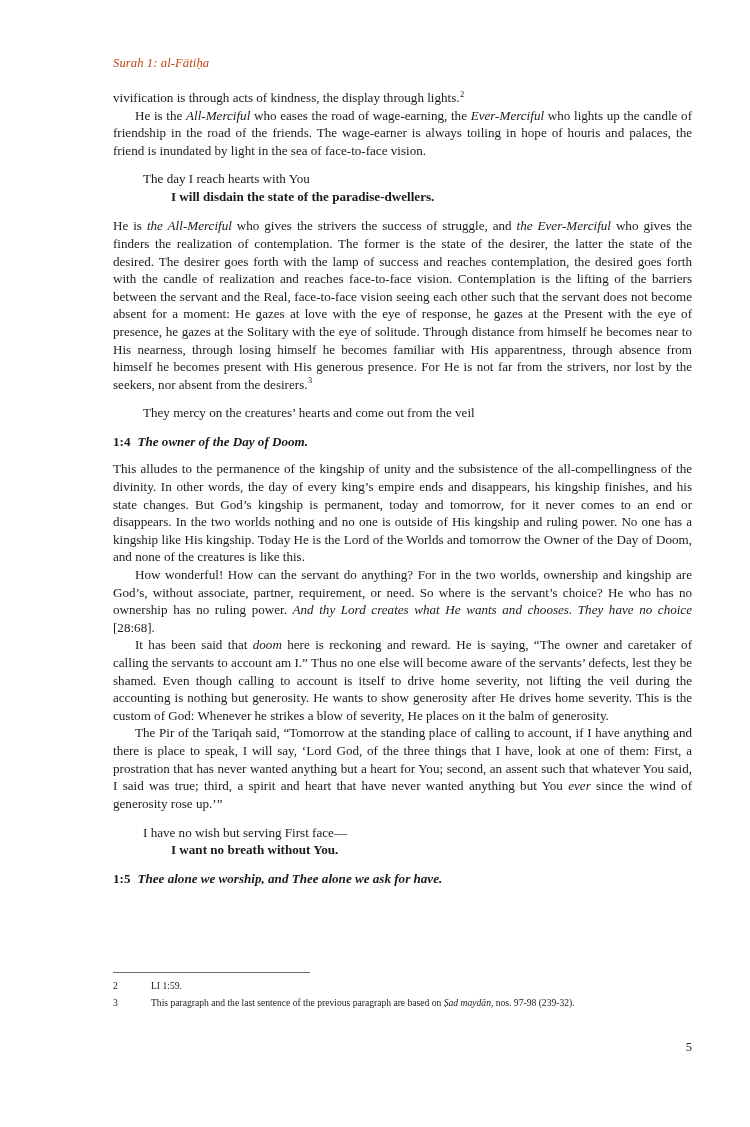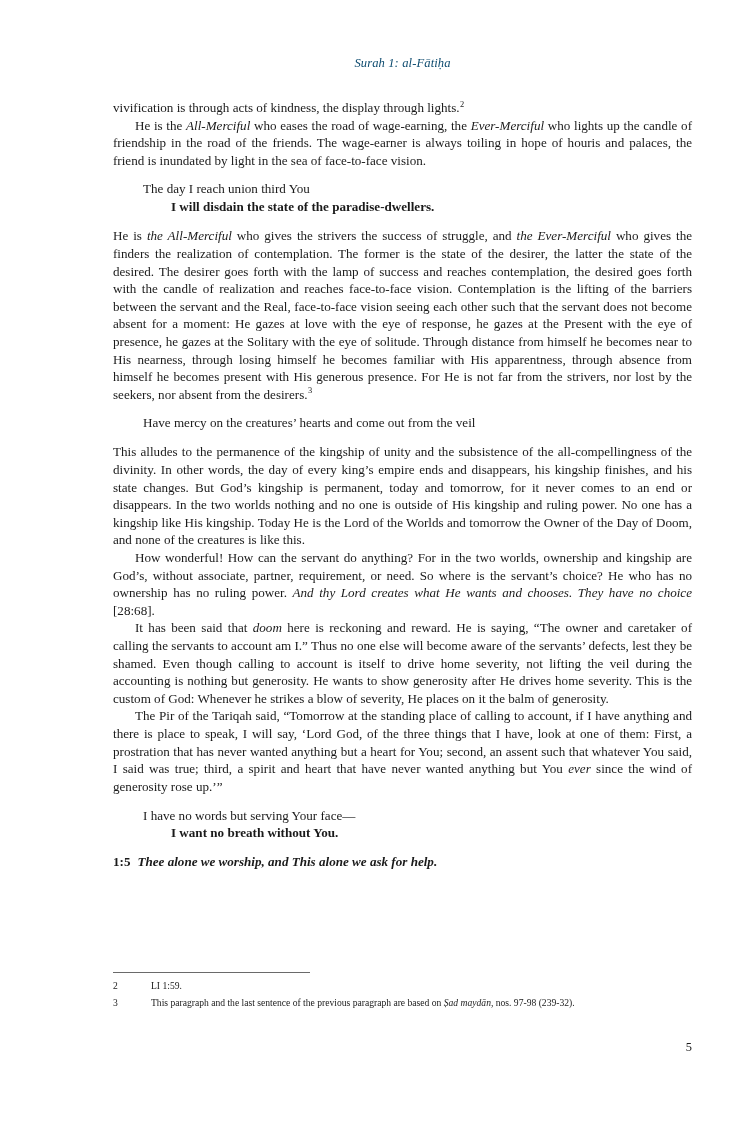--- a/index.html
+++ b/index.html
@@ -19,30 +19,30 @@
     background: #ffffff;
     overflow: hidden;
     box-sizing: border-box;
   }
   
   .runhead {
     position: absolute;
     top: 56px;
     left: 113px;
     width: 579px;
-    text-align: center;
+    text-align: left;
     font-style: italic;
     font-size: 12.6px;
     letter-spacing: .1px;
-    color: #0c4a6e;
+    color: #c2410c;
   }
   
   .textblock {
     position: absolute;
-    top: 99px;
+    top: 89px;
     left: 113px;
     width: 579px;
   }
   p.body {
     margin: 0;
     font-size: 13.1px;
     line-height: 1.345;
     text-align: justify;
     text-justify: inter-word;
     hyphens: manual;
@@ -126,45 +126,46 @@
 
   <div class="runhead">Surah 1: al-Fātiḥa</div>
 
   <div class="textblock">
 
     <p class="body cont"><span>vivification is through acts of kindness, the display through lights.</span><sup class="fn">2</sup></p>
 
     <p class="body indent"><span>He is the </span><i>All-Merciful</i><span> who eases the road of wage-earning, the </span><i>Ever-Merciful</i><span> who lights up the candle of friendship in the road of the friends.  The wage-earner is always toiling in hope of houris and palaces, the friend is inundated by light in the sea of face-to-face vision.</span></p>
 
     <div class="verse">
-      <div class="l1">The day I reach union third You</div>
+      <div class="l1">The day I reach hearts with You</div>
       <div class="l2">I will disdain the state of the paradise-dwellers.</div>
     </div>
 
     <p class="body cont"><span>He is </span><i>the All-Merciful</i><span> who gives the strivers the success of struggle, and </span><i>the Ever-Merciful</i><span> who gives the finders the realization of contemplation.  The former is the state of the desirer, the latter the state of the desired.  The desirer goes forth with the lamp of success and reaches contemplation, the desired goes forth with the candle of realization and reaches face-to-face vision.  Contempla­tion is the lifting of the barriers between the servant and the Real, face-to-face vision seeing each other such that the servant does not become absent for a moment:  He gazes at love with the eye of response, he gazes at the Present with the eye of presence, he gazes at the Solitary with the eye of solitude.  Through distance from himself he becomes near to His nearness, through losing himself he becomes familiar with His apparentness, through absence from himself he becomes present with His generous presence.  For He is not far from the strivers, nor lost by the seekers, nor absent from the desirers.</span><sup class="fn">3</sup></p>
 
     <div class="verse">
-      <div class="l1">Have mercy on the creatures’ hearts and come out from the veil</div>
+      <div class="l1">They mercy on the creatures’ hearts and come out from the veil</div>
     </div>
 
+    <p class="ayah"><span class="num">1:4</span><span class="txt">The owner of the Day of Doom.</span></p>
 
     <p class="body cont">This alludes to the permanence of the kingship of unity and the subsistence of the all-compel­lingness of the divinity.  In other words, the day of every king’s empire ends and disappears, his kingship finishes, and his state changes.  But God’s kingship is permanent, today and tomorrow, for it never comes to an end or disappears.  In the two worlds nothing and no one is outside of His kingship and ruling power.  No one has a kingship like His kingship.  Today He is the Lord of the Worlds and tomorrow the Owner of the Day of Doom, and none of the creatures is like this.</p>
 
     <p class="body indent"><span>How wonderful!  How can the servant do anything?  For in the two worlds, ownership and kingship are God’s, without associate, partner, requirement, or need.  So where is the servant’s choice?  He who has no ownership has no ruling power. </span><i>And thy Lord creates what He wants and chooses. They have no choice</i><span> [28:68].</span></p>
 
     <p class="body indent"><span>It has been said that </span><i>doom</i><span> here is reckoning and reward.  He is saying, “The owner and care­taker of calling the servants to account am I.”  Thus no one else will become aware of the servants’ defects, lest they be shamed.  Even though calling to account is itself to drive home severity, not lifting the veil during the accounting is nothing but generosity.  He wants to show generosity after He drives home severity.  This is the custom of God:  Whenever he strikes a blow of severity, He places on it the balm of generosity.</span></p>
 
     <p class="body indent"><span>The Pir of the Tariqah said, “Tomorrow at the standing place of calling to account, if I have anything and there is place to speak, I will say, ‘Lord God, of the three things that I have, look at one of them:  First, a prostration that has never wanted anything but a heart for You; second, an assent such that whatever You said, I said was true; third, a spirit and heart that have never wanted anything but You </span><i>ever</i><span> since the wind of generosity rose up.’”</span></p>
 
     <div class="verse">
-      <div class="l1">I have no words but serving Your face—</div>
+      <div class="l1">I have no wish but serving First face—</div>
       <div class="l2">I want no breath without You.</div>
     </div>
 
-    <p class="ayah"><span class="num">1:5</span><span class="txt">Thee alone we worship, and This alone we ask for help.</span></p>
+    <p class="ayah"><span class="num">1:5</span><span class="txt">Thee alone we worship, and Thee alone we ask for have.</span></p>
 
 
   </div>
 
   <div class="footnotes">
     <div class="fn-rule"></div>
     <p class="fnote"><span class="mark">2</span><span>LI 1:59.</span></p>
     <p class="fnote"><span class="mark">3</span><span>This paragraph and the last sentence of the previous paragraph are based on </span><i>Ṣad maydān</i><span>, nos. 97-98 (239-32).</span></p>
   </div>
 

